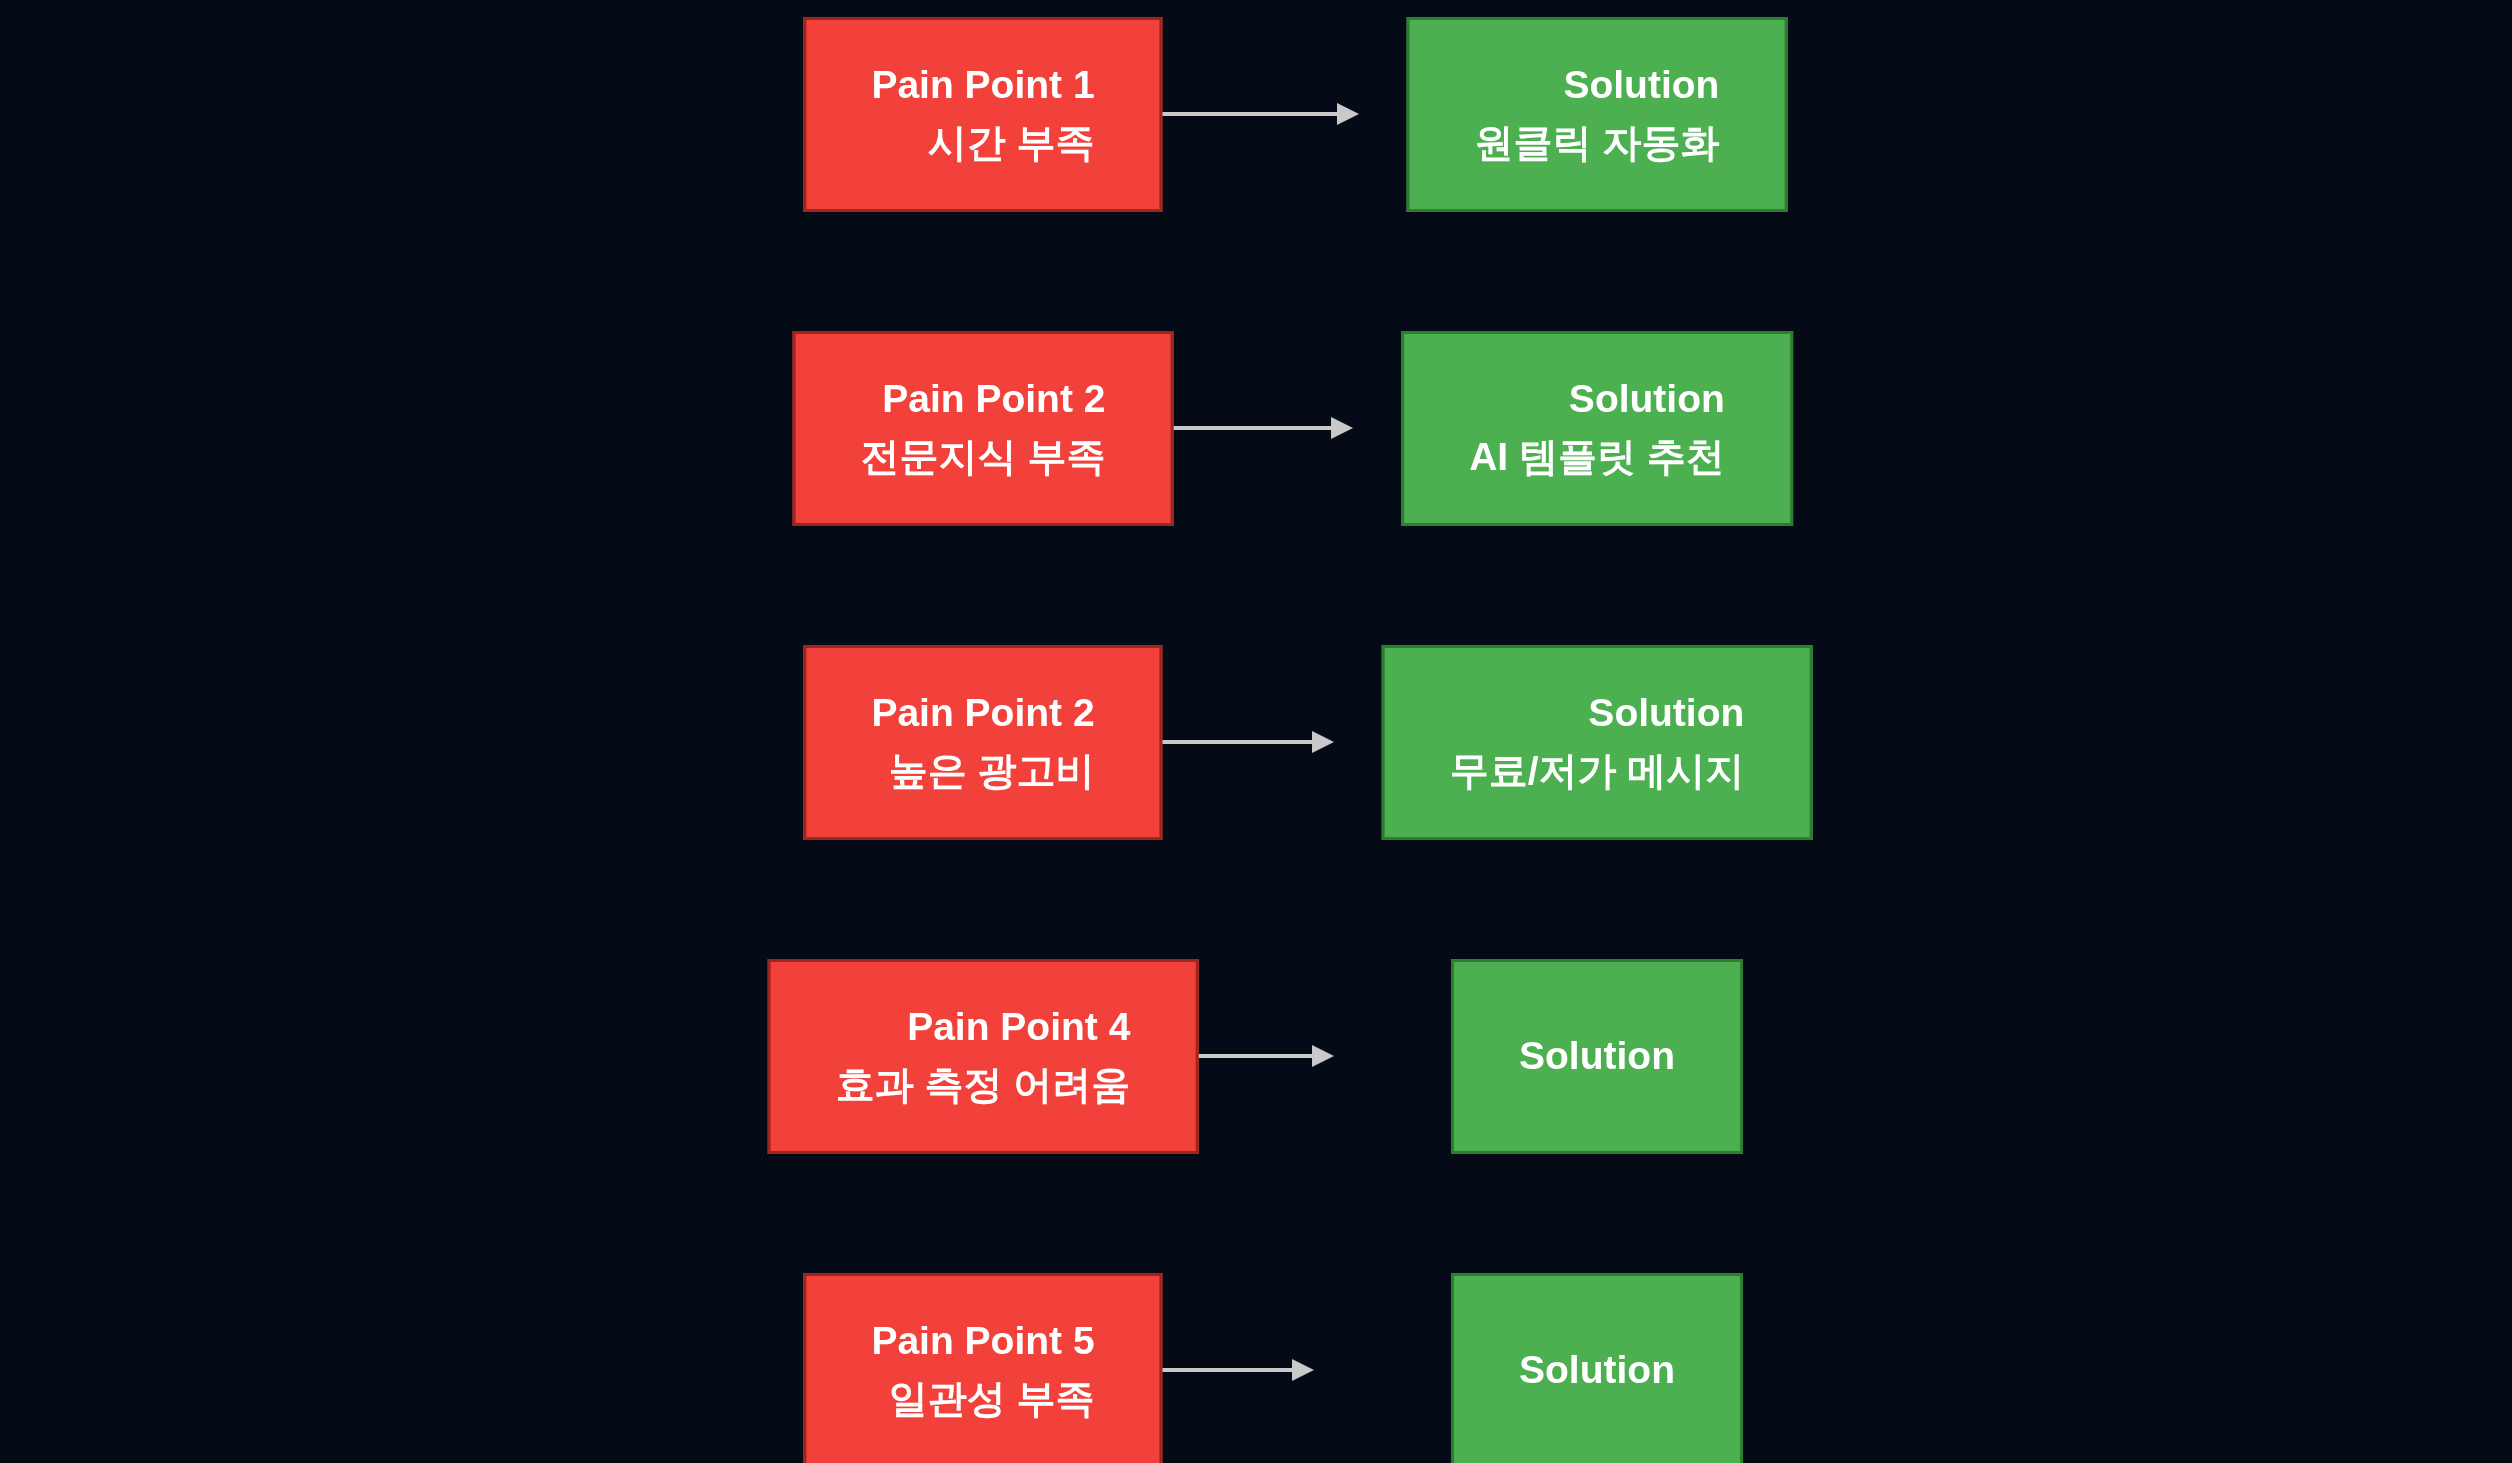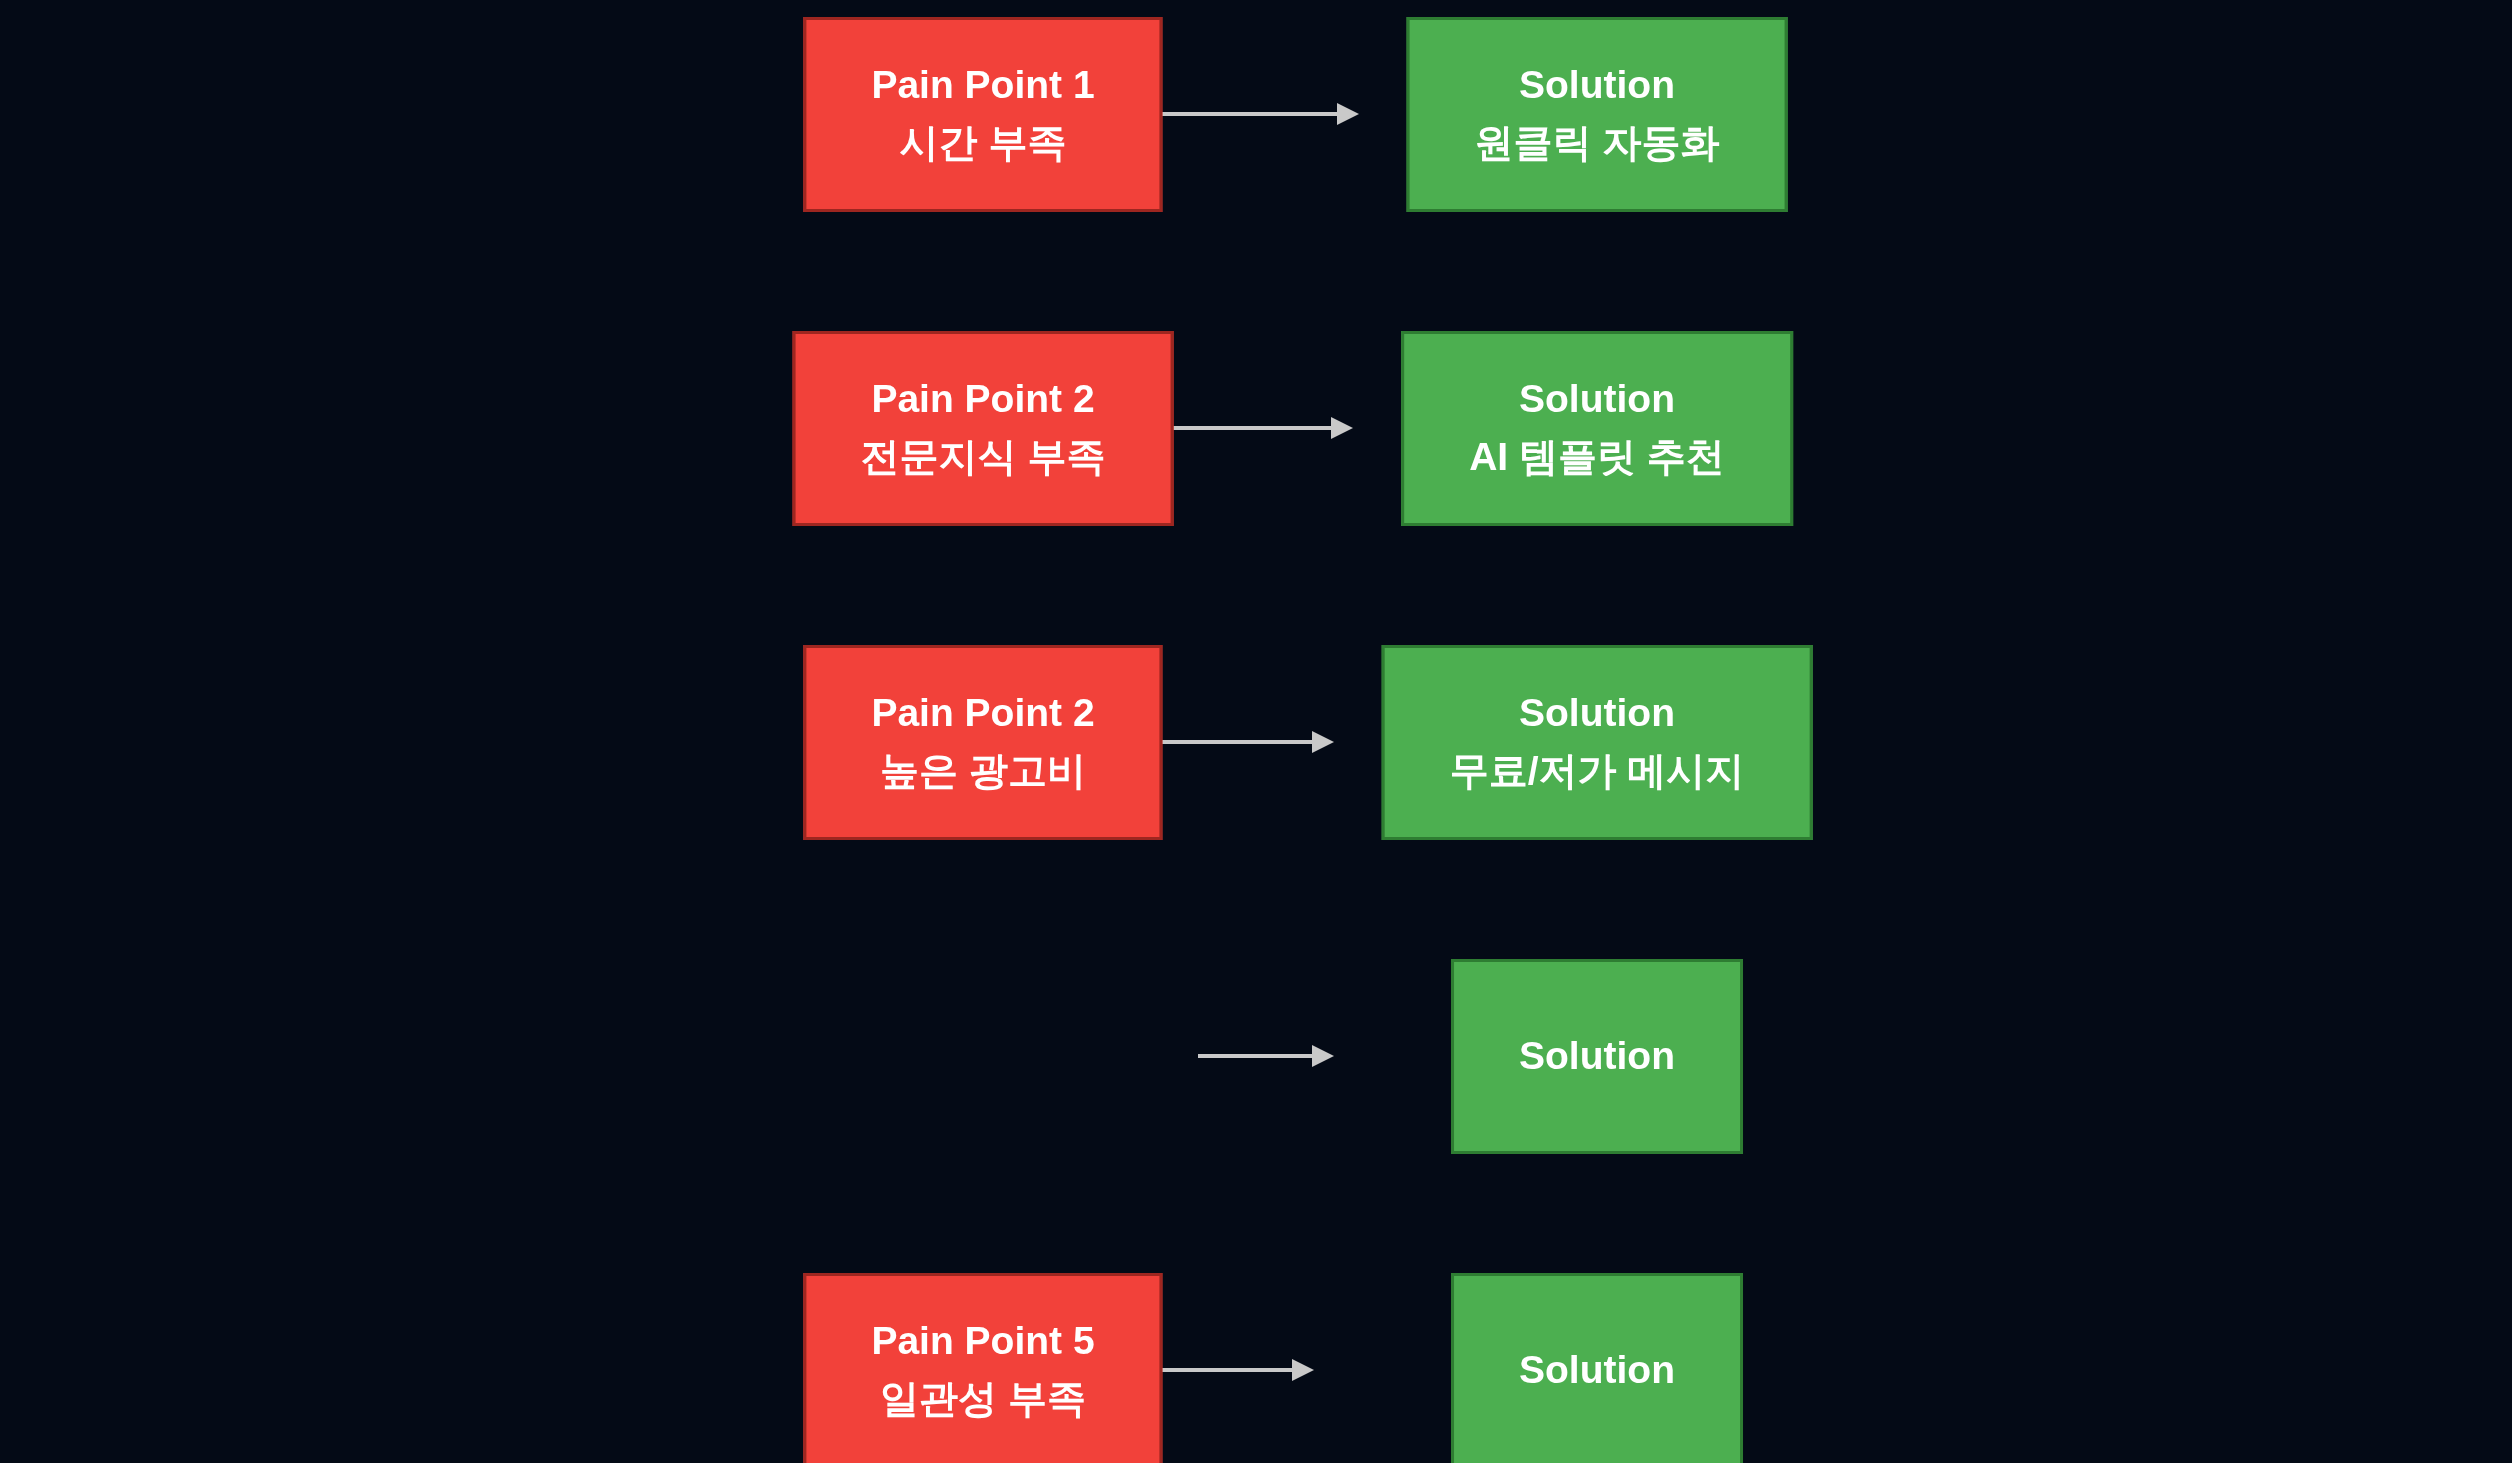--- a/index.html
+++ b/index.html
@@ -33,21 +33,21 @@
   }
   .flow-row + .flow-row { margin-top: 119px; padding-left: 27px; }
 
   .node {
     position: absolute;
     top: 0;
     height: 195px;
     display: flex;
     flex-direction: column;
     justify-content: center;
-    align-items: center;
+    align-items: flex-end;
     padding: 0 65px;
     white-space: nowrap;
     color: var(--text);
     font-size: 39px;
     font-weight: 600;
     line-height: 1.5;
     text-align: center;
     z-index: 2;
   }
   .pain-box {
@@ -128,20 +128,24 @@
       <div class="arrow-line"></div>
       <div class="arrow-head"></div>
     </div>
     <div class="node solution-box">
       <span>Solution</span>
       <span>무료/저가 메시지</span>
     </div>
   </div>
 
   <div class="flow-row">
+    <div class="node pain-box">
+      <span>Pain Point 4</span>
+      <span>효과 측정 어려움</span>
+    </div>
     <div class="flow-arrow" style="left: 1198px; width: 136px;">
       <div class="arrow-line"></div>
       <div class="arrow-head"></div>
     </div>
     <div class="node solution-box">
       <span>Solution</span>
     </div>
   </div>
 
   <div class="flow-row">

